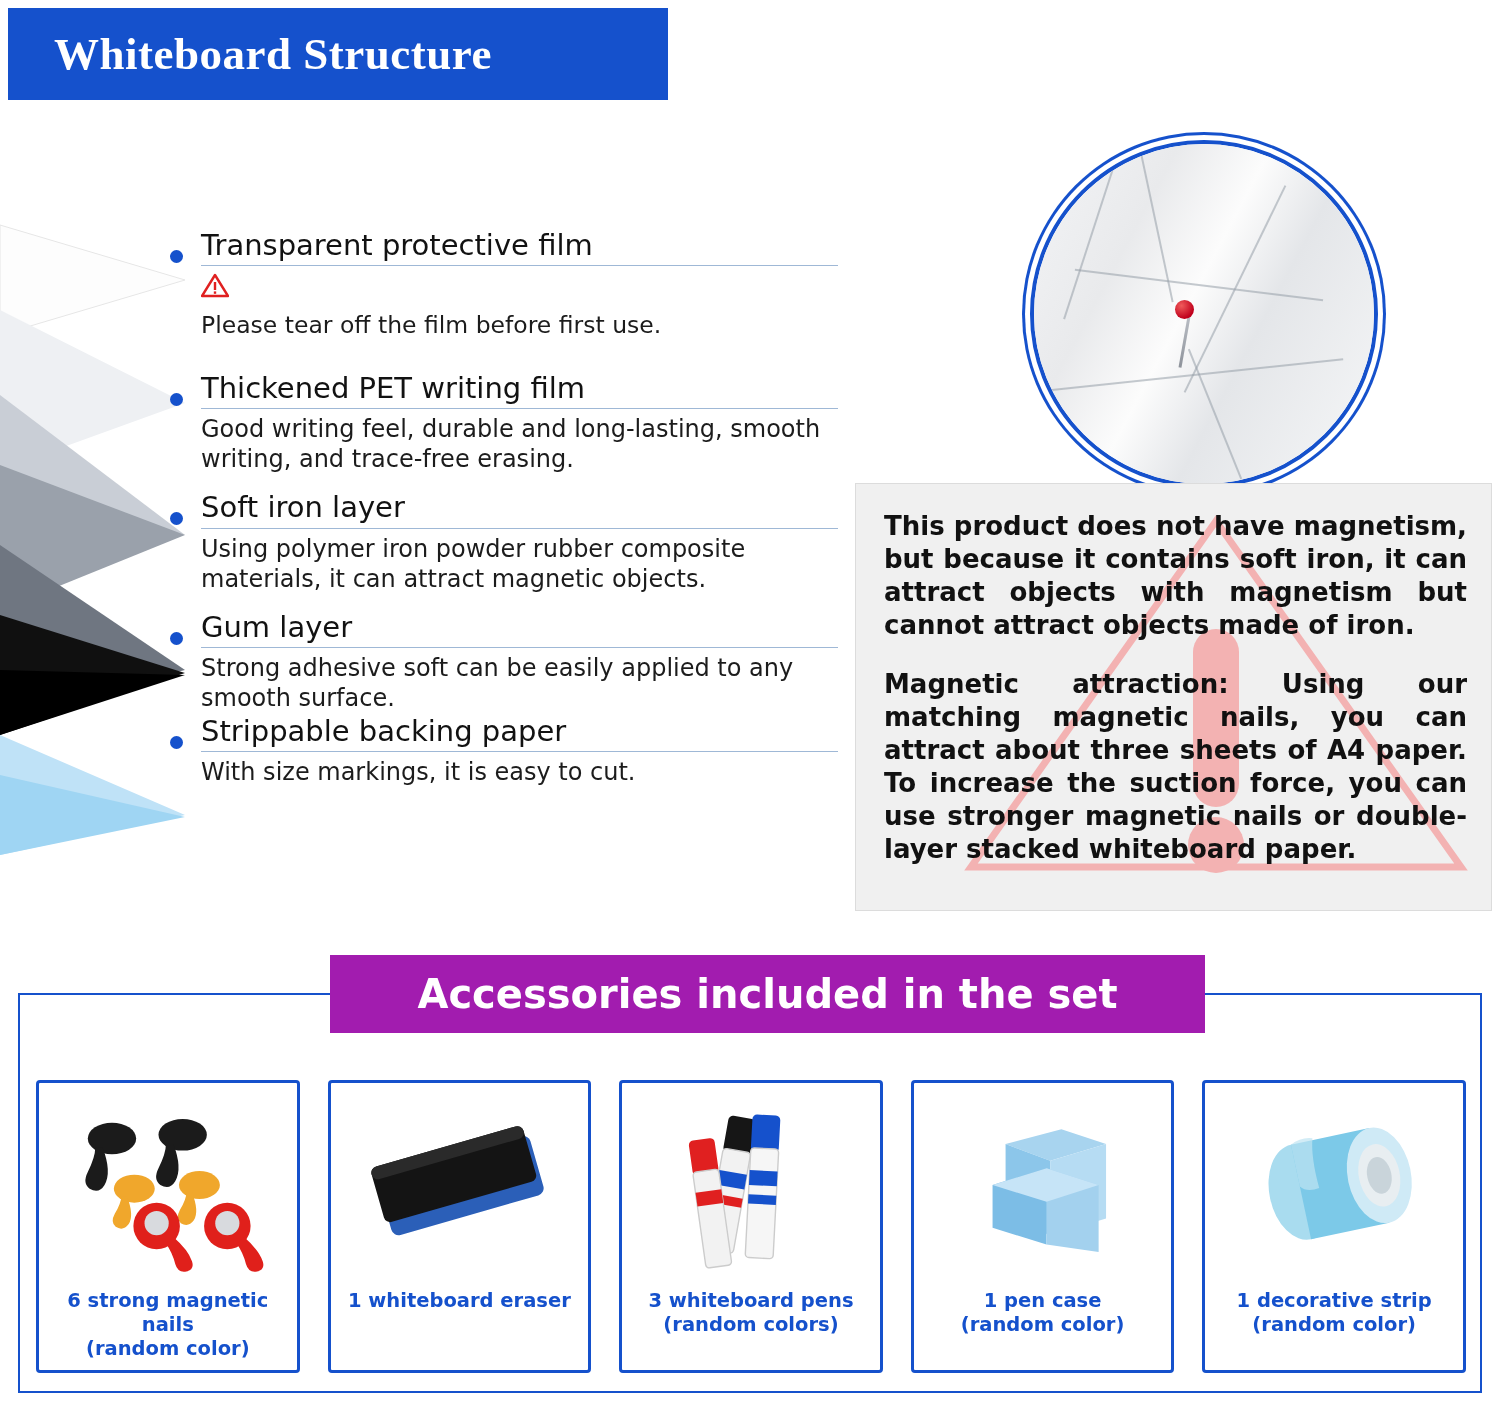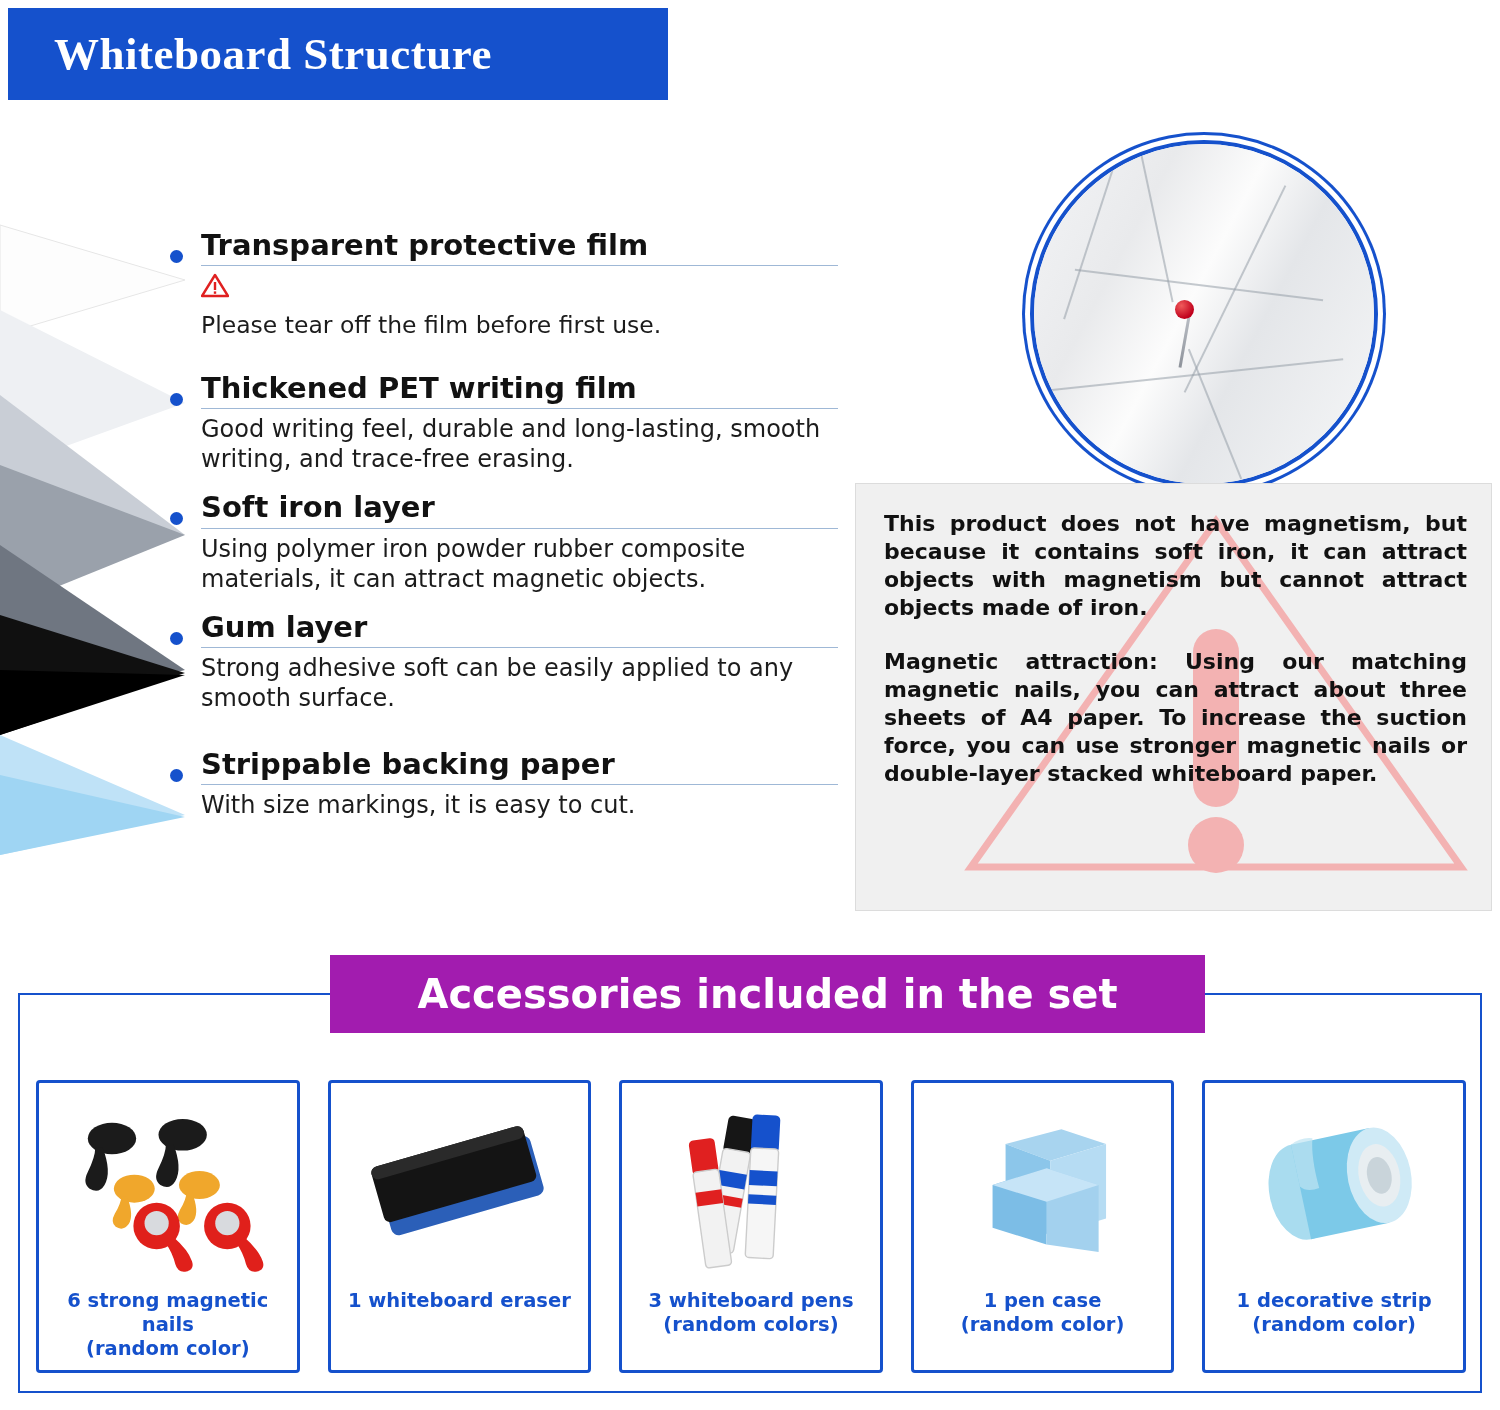--- a/index.html
+++ b/index.html
@@ -51,21 +51,21 @@
     left: 168px;
     top: 228px;
     width: 670px;
   }
   .layer-item {
     position: relative;
     margin-bottom: 4px;
   }
   .layer-head {
     font-size: 29px;
-    font-weight: bold;
+    font-weight: normal;
     color: #121212;
     padding-left: 33px;
     line-height: 1.18;
   }
   .layer-rule {
     border-bottom: 1px solid #9fb8d6;
     margin: 3px 0 5px 33px;
   }
   .layer-desc {
     font-size: 24px;
@@ -143,21 +143,21 @@
     height: 428px;
     background: #f0f0f0;
     border: 1px solid #dcdcdc;
     box-sizing: border-box;
     overflow: hidden;
   }
   .note-text {
     position: relative;
     z-index: 3;
     padding: 26px 24px 0 28px;
-    font-size: 22px;
+    font-size: 26px;
     font-weight: bold;
     color: #111111;
     line-height: 1.27;
     text-align: justify;
     text-justify: inter-word;
   }
   .note-text p { margin: 0 0 26px 0; }
   .note-warn {
     position: absolute;
     z-index: 1;
@@ -279,21 +279,21 @@
     <div class="layer-desc">Good writing feel, durable and long-lasting, smooth writing, and trace-free erasing.</div>
   </div>
 
   <div class="layer-item" style="margin-bottom:16px;">
     <div class="bullet-dot" style="top:22px;"></div>
     <div class="layer-head">Soft iron layer</div>
     <div class="layer-rule"></div>
     <div class="layer-desc">Using polymer iron powder rubber composite materials, it can attract magnetic objects.</div>
   </div>
 
-  <div class="layer-item" style="margin-bottom:33px;">
+  <div class="layer-item" style="margin-bottom:0;">
     <div class="bullet-dot" style="top:22px;"></div>
     <div class="layer-head">Gum layer</div>
     <div class="layer-rule"></div>
     <div class="layer-desc">Strong adhesive soft can be easily applied to any smooth surface.</div>
   </div>
 
   <div class="layer-item">
     <div class="bullet-dot" style="top:22px;"></div>
     <div class="layer-head">Strippable backing paper</div>
     <div class="layer-rule"></div>

